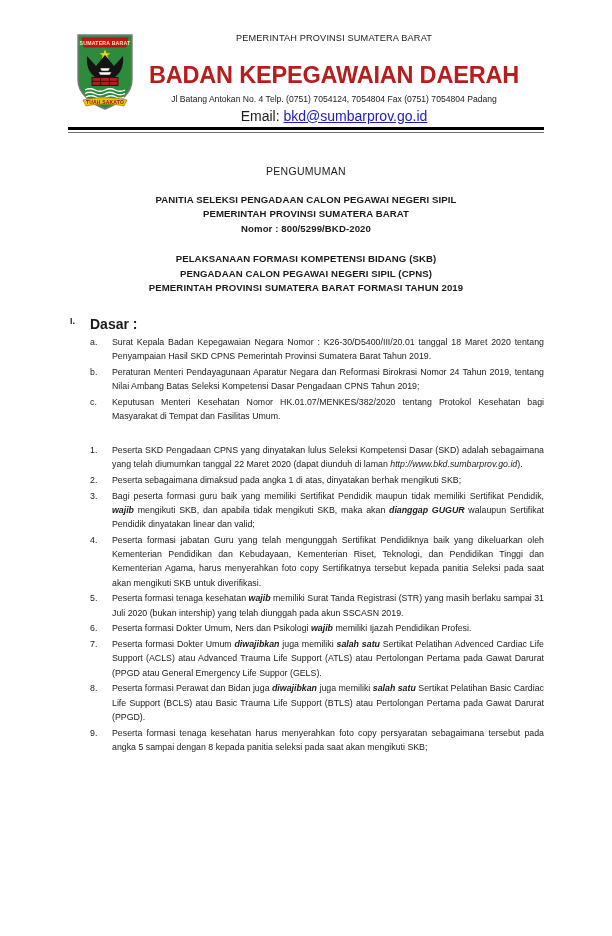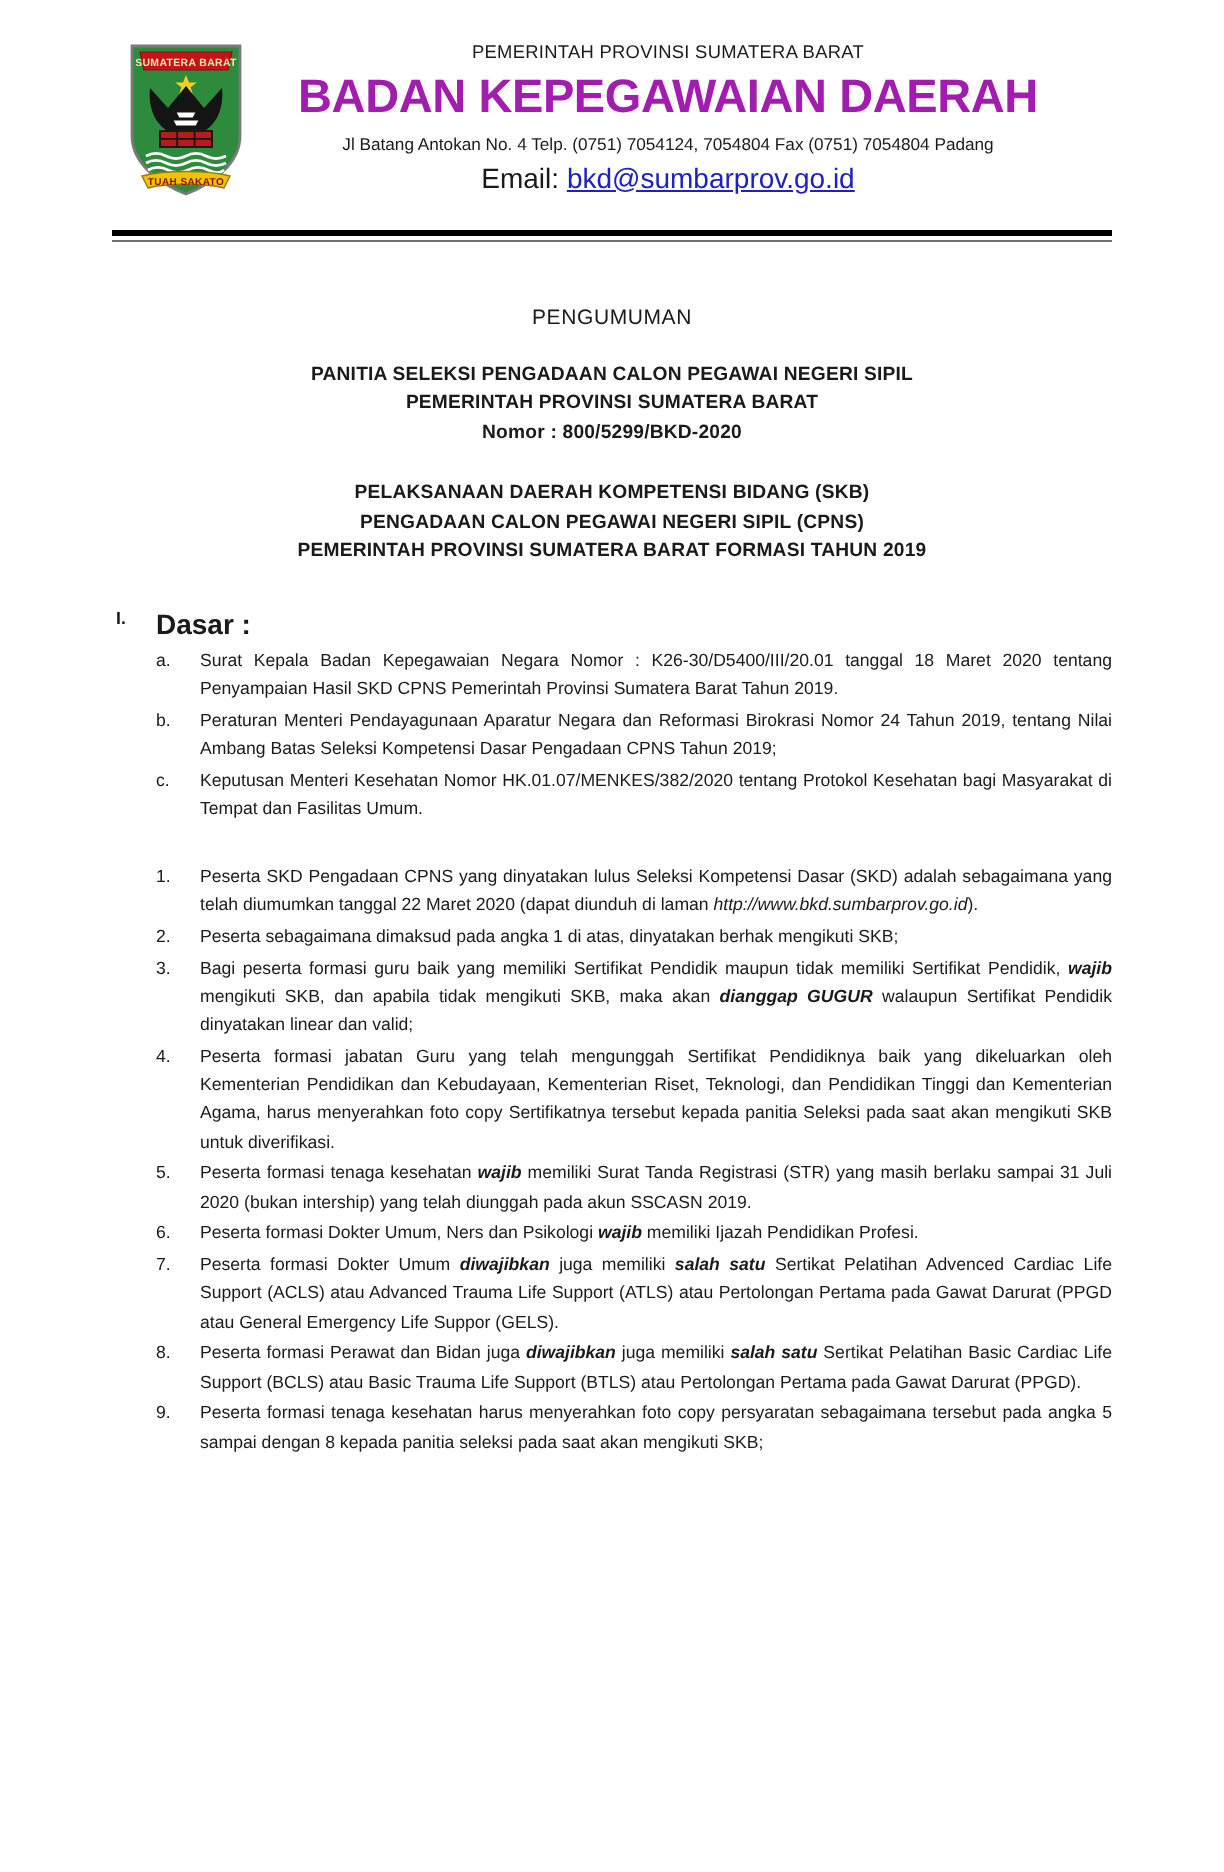--- a/index.html
+++ b/index.html
@@ -13,21 +13,21 @@
     height: 936px;
     font-family: "Liberation Sans", sans-serif;
     color: #1a1a1a;
     overflow: hidden;
     position: relative;
   }
 
   .page {
     width: 612px;
     height: 936px;
-    padding: 0;
+    padding: 12px;
     position: relative;
   }
 
   
   .letterhead {
     display: flex;
     align-items: flex-start;
     padding: 14px 56px 0 56px;
     position: relative;
     height: 112px;
@@ -54,22 +54,22 @@
     letter-spacing: 0.15px;
     color: #1a1a1a;
     line-height: 1.35;
     white-space: nowrap;
   }
   .lh-title {
     font-size: 23.5px;
     font-weight: bold;
     letter-spacing: -0.2px;
     line-height: 1.22;
-    margin-top: 2px;
-    color: #a21caf;
+    margin-top: 17px;
+    color: #b91c1c;
     white-space: nowrap;
   }
   .lh-addr {
     font-size: 8.6px;
     line-height: 1.45;
     margin-top: 3px;
     color: #1a1a1a;
     white-space: nowrap;
   }
   .lh-email {
@@ -227,21 +227,21 @@
     <div class="t-pengumuman">PENGUMUMAN</div>
 
     <div class="t-group">
       <div class="t-line">PANITIA SELEKSI PENGADAAN CALON PEGAWAI NEGERI SIPIL</div>
       <div class="t-line">PEMERINTAH PROVINSI SUMATERA BARAT</div>
       <div class="t-line">Nomor : 800/5299/BKD-2020</div>
     </div>
 
 
     <div class="t-group2">
-      <div class="t-line">PELAKSANAAN DAERAH KOMPETENSI BIDANG (SKB)</div>
+      <div class="t-line">PELAKSANAAN FORMASI KOMPETENSI BIDANG (SKB)</div>
       <div class="t-line">PENGADAAN CALON PEGAWAI NEGERI SIPIL (CPNS)</div>
       <div class="t-line">PEMERINTAH PROVINSI SUMATERA BARAT FORMASI TAHUN 2019</div>
     </div>
   </div>
 
   <div class="body-wrap">
 
     <div>
       <div class="section">
         <div class="sec-num">I.</div>

